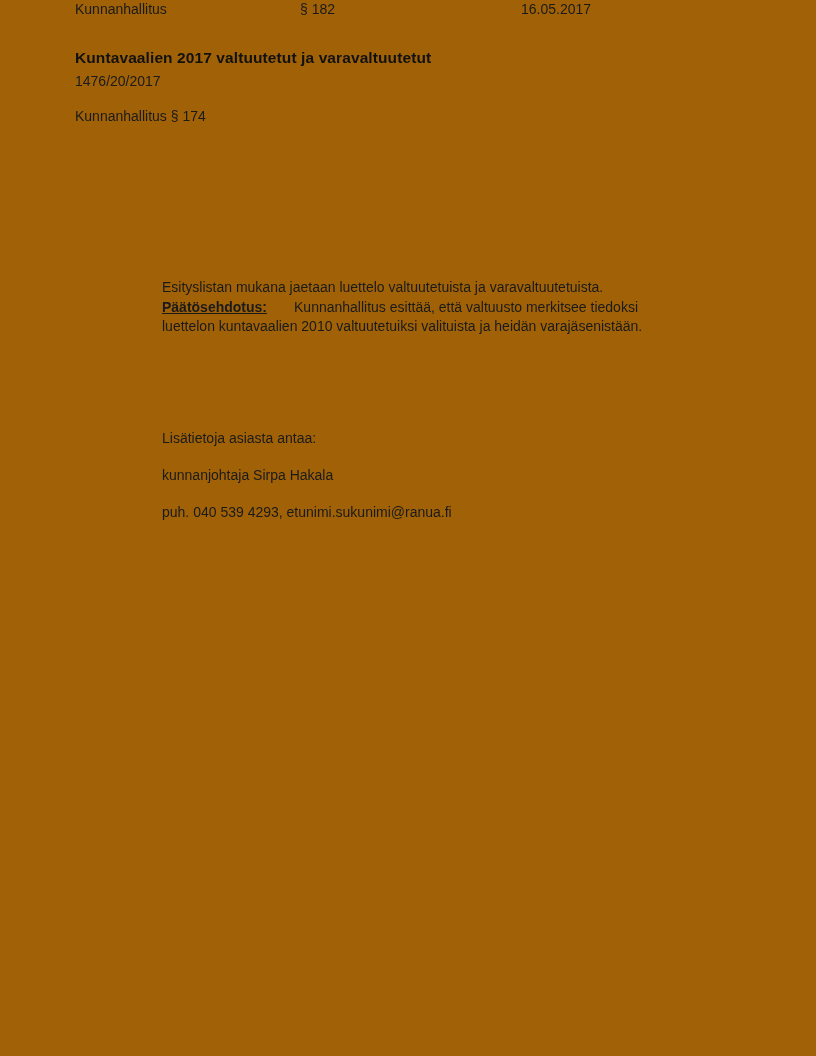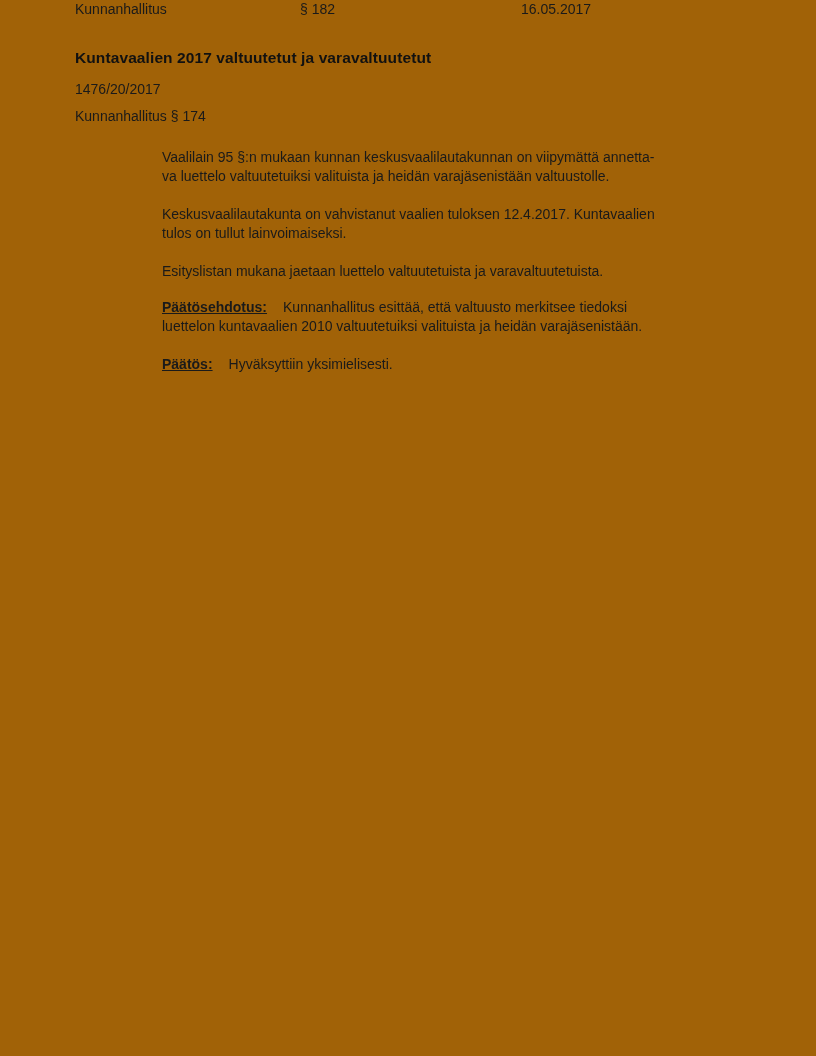--- a/index.html
+++ b/index.html
@@ -43,48 +43,48 @@
 
   .para {
     left: 162px;
     width: 600px;
     margin: 0;
     white-space: pre-line;
   }
   .run-label {
     font-weight: bold;
     text-decoration: underline;
-    margin-right: 16px;
+    margin-right: 27px;
   }
   .contact-line { line-height: 18.5px; }
 </style>
 </head>
 <body>
 
 <div class="page">
 
   <div class="abs header-row">
     <span class="hdr-org">Kunnanhallitus</span>
     <span class="hdr-section">§ 182</span>
     <span class="hdr-date">16.05.2017</span>
   </div>
 
   <h1 class="abs doc-title">Kuntavaalien 2017 valtuutetut ja varavaltuutetut</h1>
 
-  <div class="abs meta-line" style="top:80px">1476/20/2017</div>
+  <div class="abs meta-line" style="top:72px">1476/20/2017</div>
 
   <div class="abs meta-line" style="top:107px">Kunnanhallitus § 174</div>
 
-  <p class="abs para" style="top:148px">Vaalilain 95 §:n mukaan kunnan keskusvaalilautakunnan on viipymättä annetta-
-va luettelo valtuutetuiksi valituista ja heidän varajäsenistään valtuustolle.</p>
 
-  <p class="abs para" style="top:205px">Keskusvaalilautakunta on vahvistanut vaalien tuloksen 12.4.2017. Kuntavaalien
-tulos on tullut lainvoimaiseksi.</p>
 
-  <p class="abs para" style="top:262px">Esityslistan mukana jaetaan luettelo valtuutetuista ja varavaltuutetuista.</p>
+  <p class="abs para" style="top:278px">Esityslistan mukana jaetaan luettelo valtuutetuista ja varavaltuutetuista.</p>
 
   <p class="abs para" style="top:298px"><span class="run-label">Päätösehdotus:</span><span>Kunnanhallitus esittää, että valtuusto merkitsee tiedoksi
 luettelon kuntavaalien 2010 valtuutetuiksi valituista ja heidän varajäsenistään.</span></p>
 
-  <p class="abs para" style="top:355px"><span class="run-label">Päätös:</span><span>Hyväksyttiin yksimielisesti.</span></p>
 
+  <div class="abs para" style="top:410px">
+    <div class="contact-line">Lisätietoja asiasta antaa:</div>
+    <div class="contact-line">kunnanjohtaja Sirpa Hakala</div>
+    <div class="contact-line">puh. 040 539 4293, etunimi.sukunimi@ranua.fi</div>
+  </div>
 
 </div>
 
 </body></html>

